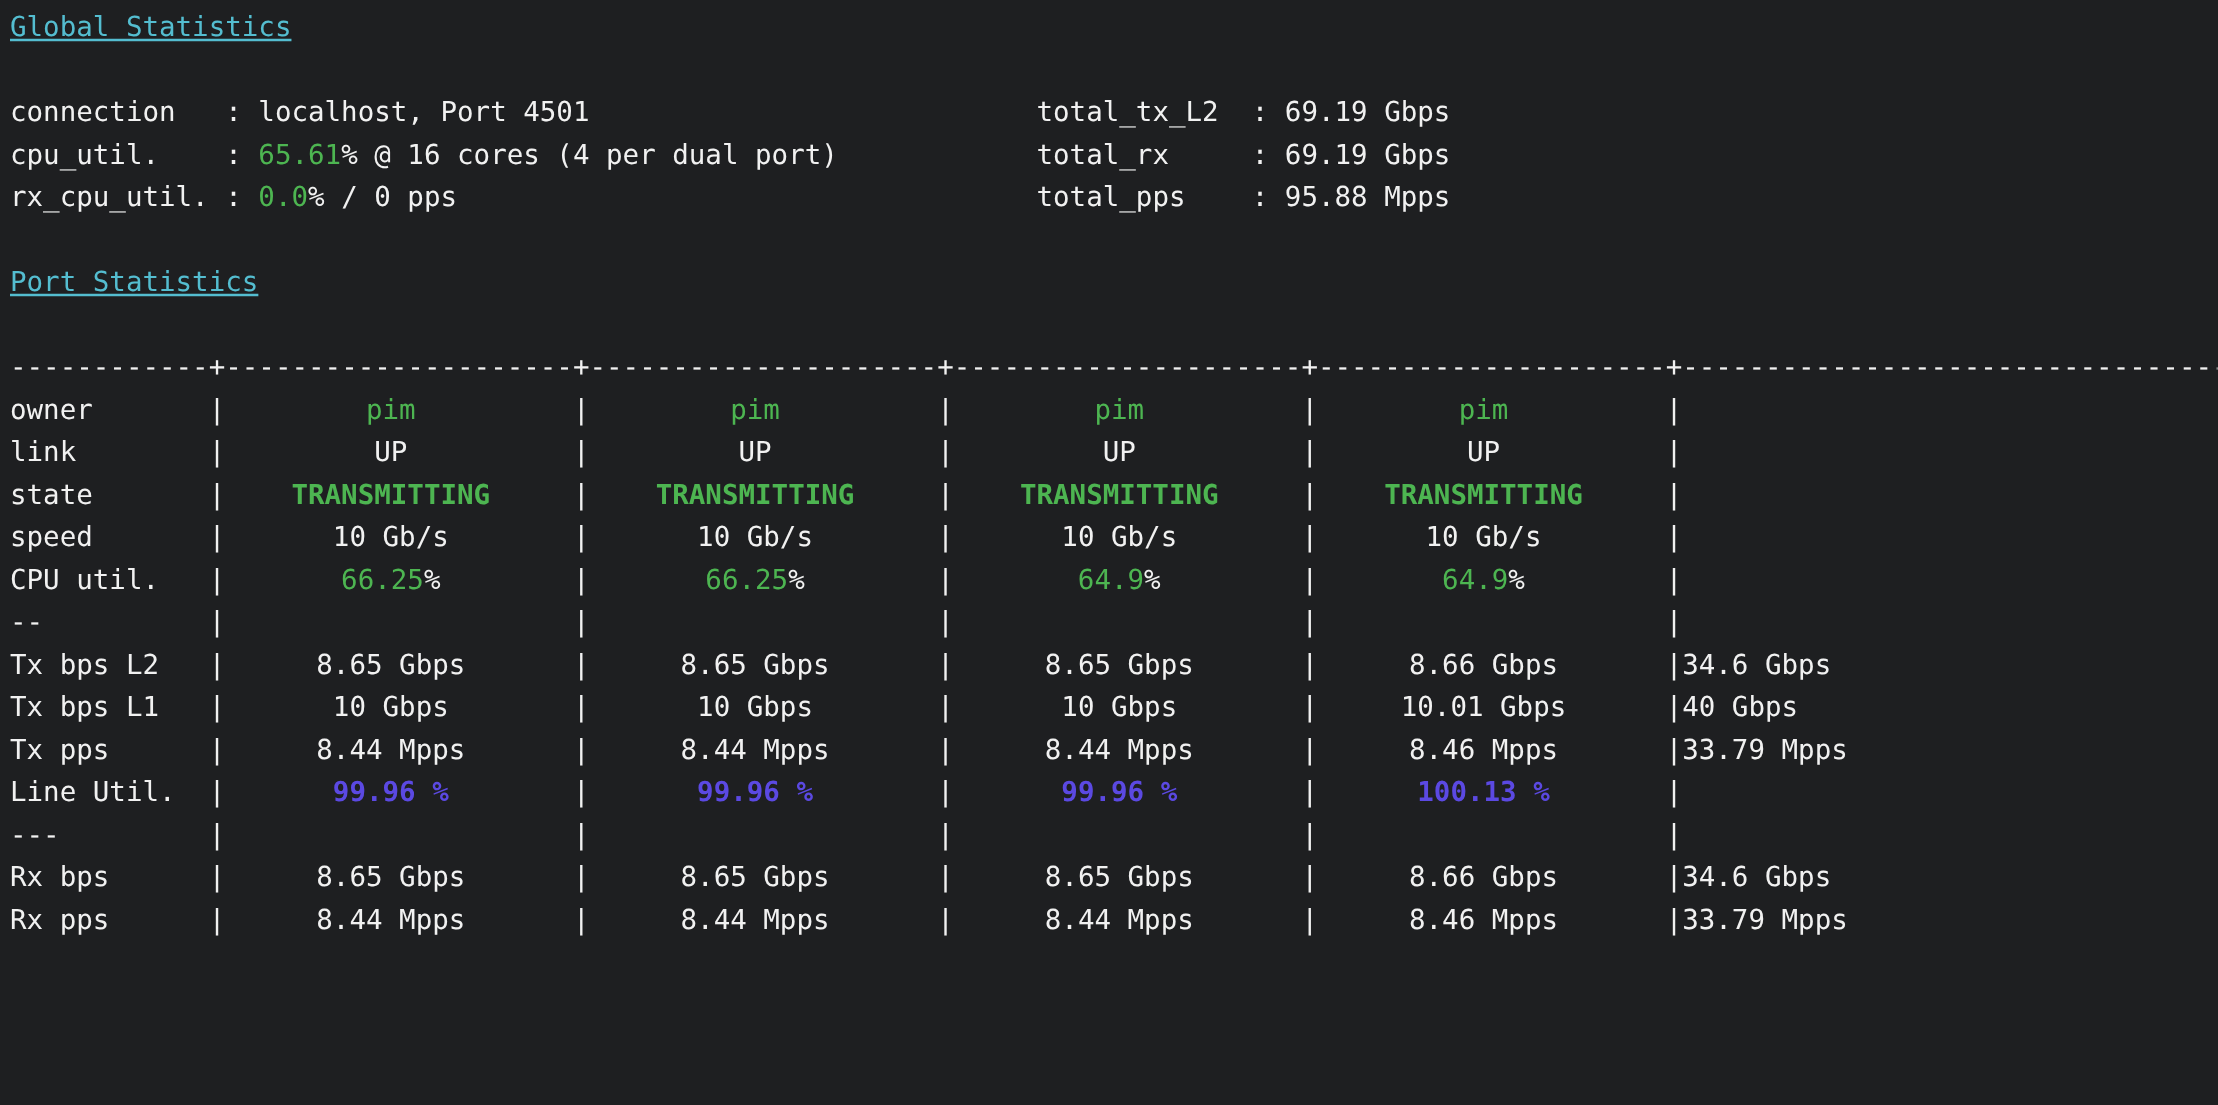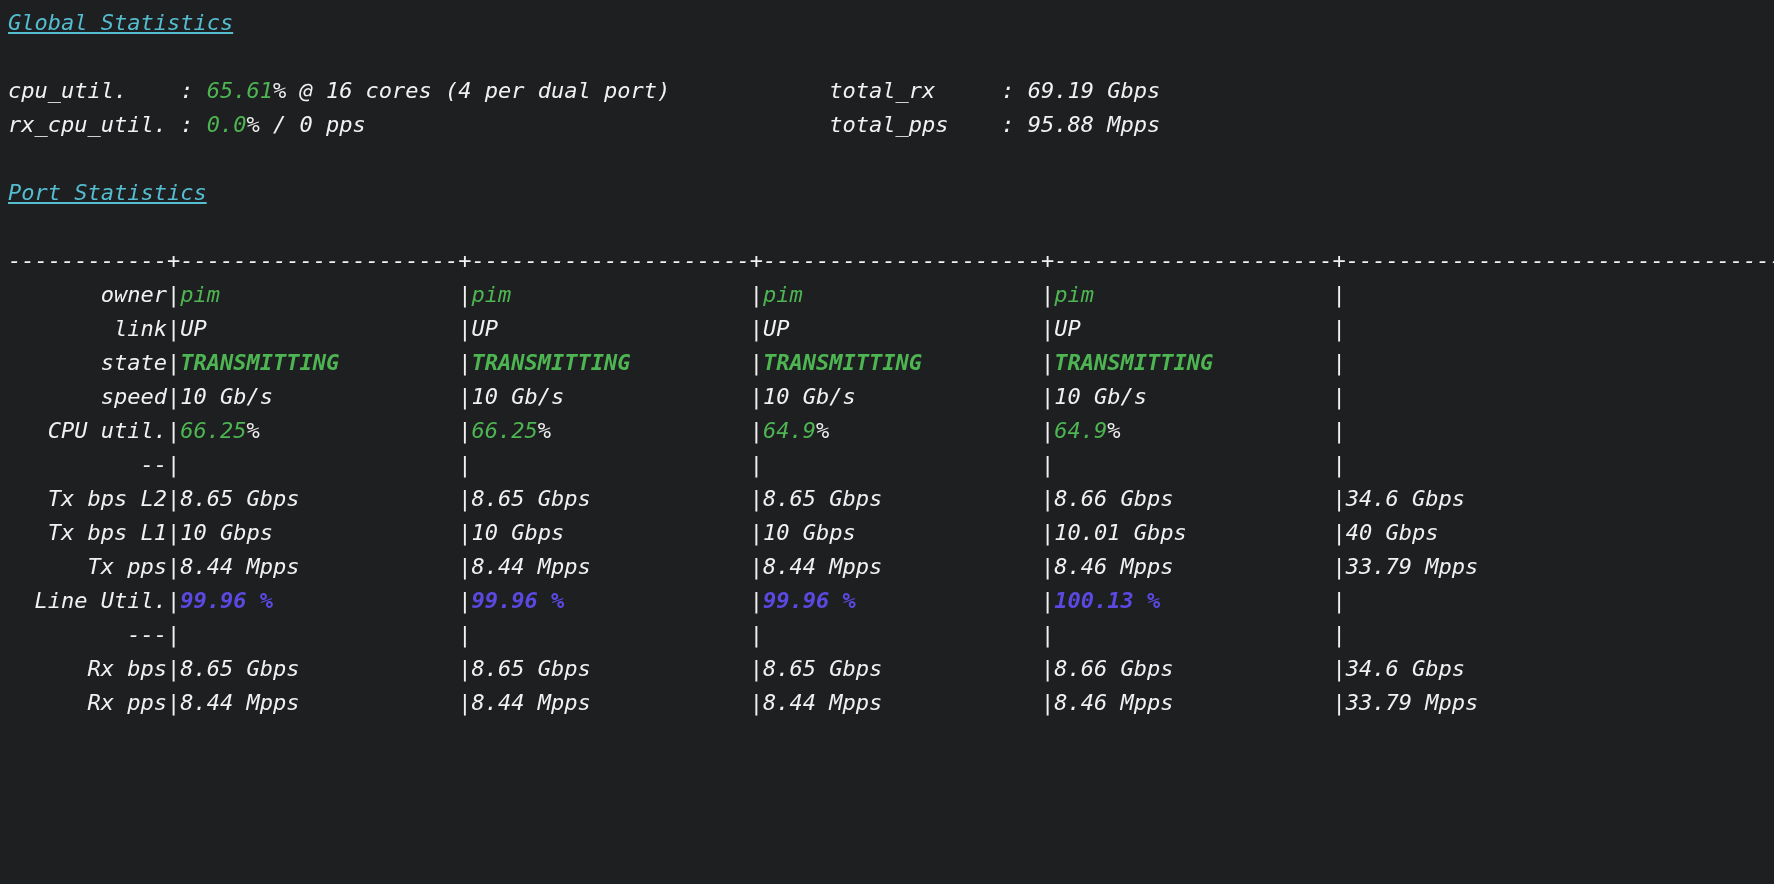--- a/index.html
+++ b/index.html
@@ -12,43 +12,44 @@
   *{margin:0;padding:0;box-sizing:content-box;}
   html,body{width:1774px;height:884px;overflow:hidden;}
   body{
     background:var(--background);
     color:var(--foreground);
     font-family:"DejaVu Sans Mono", monospace;
     font-size:22px;
     line-height:34px;
   }
   .term{padding:6px 0 0 8px;}
-  .line{height:34px;white-space:pre;font-style:italic;}
+  .line{height:34px;white-space:pre;}
   .heading{color:var(--cyan);text-decoration:underline;}
   .green{color:var(--green);}
   .purple{color:var(--purple);}
   .b{font-weight:bold;}
   
   .gcell{display:inline-block;width:62ch;vertical-align:top;}
   .glabel{display:inline-block;width:13ch;}
   
-  .tlabel{display:inline-block;width:12ch;text-align:right;}
-  .pcell{display:inline-block;width:21ch;text-align:left;padding-right:1ch;box-sizing:border-box;}
+  .tlabel{display:inline-block;width:12ch;}
+  .pcell{display:inline-block;width:21ch;text-align:center;padding-right:1ch;box-sizing:border-box;}
   .tcell{display:inline-block;width:17ch;text-align:left;}
   .hd{text-align:center;padding-right:0;}
   .pipe{color:var(--foreground);}
   .sep{letter-spacing:0;}
 </style>
 </head>
 <body>
 
 <div class="term">
   <div class="line"><span class="heading">Global Statistics</span></div>
   <div class="line"></div>
   <div id="global-rows">
+      <div class="line"><span class="gcell"><span class="glabel">connection</span><span>: </span><span class="green"></span><span>localhost, Port 4501</span></span><span><span class="glabel">total_tx_L2</span><span>: </span><span class="green"></span><span>69.19 Gbps</span></span></div>
       <div class="line"><span class="gcell"><span class="glabel">cpu_util.</span><span>: </span><span class="green">65.61</span><span>% @ 16 cores (4 per dual port)</span></span><span><span class="glabel">total_rx</span><span>: </span><span class="green"></span><span>69.19 Gbps</span></span></div>
       <div class="line"><span class="gcell"><span class="glabel">rx_cpu_util.</span><span>: </span><span class="green">0.0</span><span>% / 0 pps</span></span><span><span class="glabel">total_pps</span><span>: </span><span class="green"></span><span>95.88 Mpps</span></span></div>
     </div>
   <div class="line"></div>
   <div class="line"><span class="heading">Port Statistics</span></div>
   <div class="line"></div>
   <div id="port-table">
       <div class="line"><span class="sep">------------+---------------------+---------------------+---------------------+---------------------+---------------------------------</span></div>
       <div class="line"><span class="tlabel">owner</span><span class="pipe">|</span><span class="pcell"><span class="green">pim</span><span></span></span><span class="pipe">|</span><span class="pcell"><span class="green">pim</span><span></span></span><span class="pipe">|</span><span class="pcell"><span class="green">pim</span><span></span></span><span class="pipe">|</span><span class="pcell"><span class="green">pim</span><span></span></span><span class="pipe">|</span><span class="tcell"></span></div>
       <div class="line"><span class="tlabel">link</span><span class="pipe">|</span><span class="pcell"><span class="green"></span><span>UP</span></span><span class="pipe">|</span><span class="pcell"><span class="green"></span><span>UP</span></span><span class="pipe">|</span><span class="pcell"><span class="green"></span><span>UP</span></span><span class="pipe">|</span><span class="pcell"><span class="green"></span><span>UP</span></span><span class="pipe">|</span><span class="tcell"></span></div>

